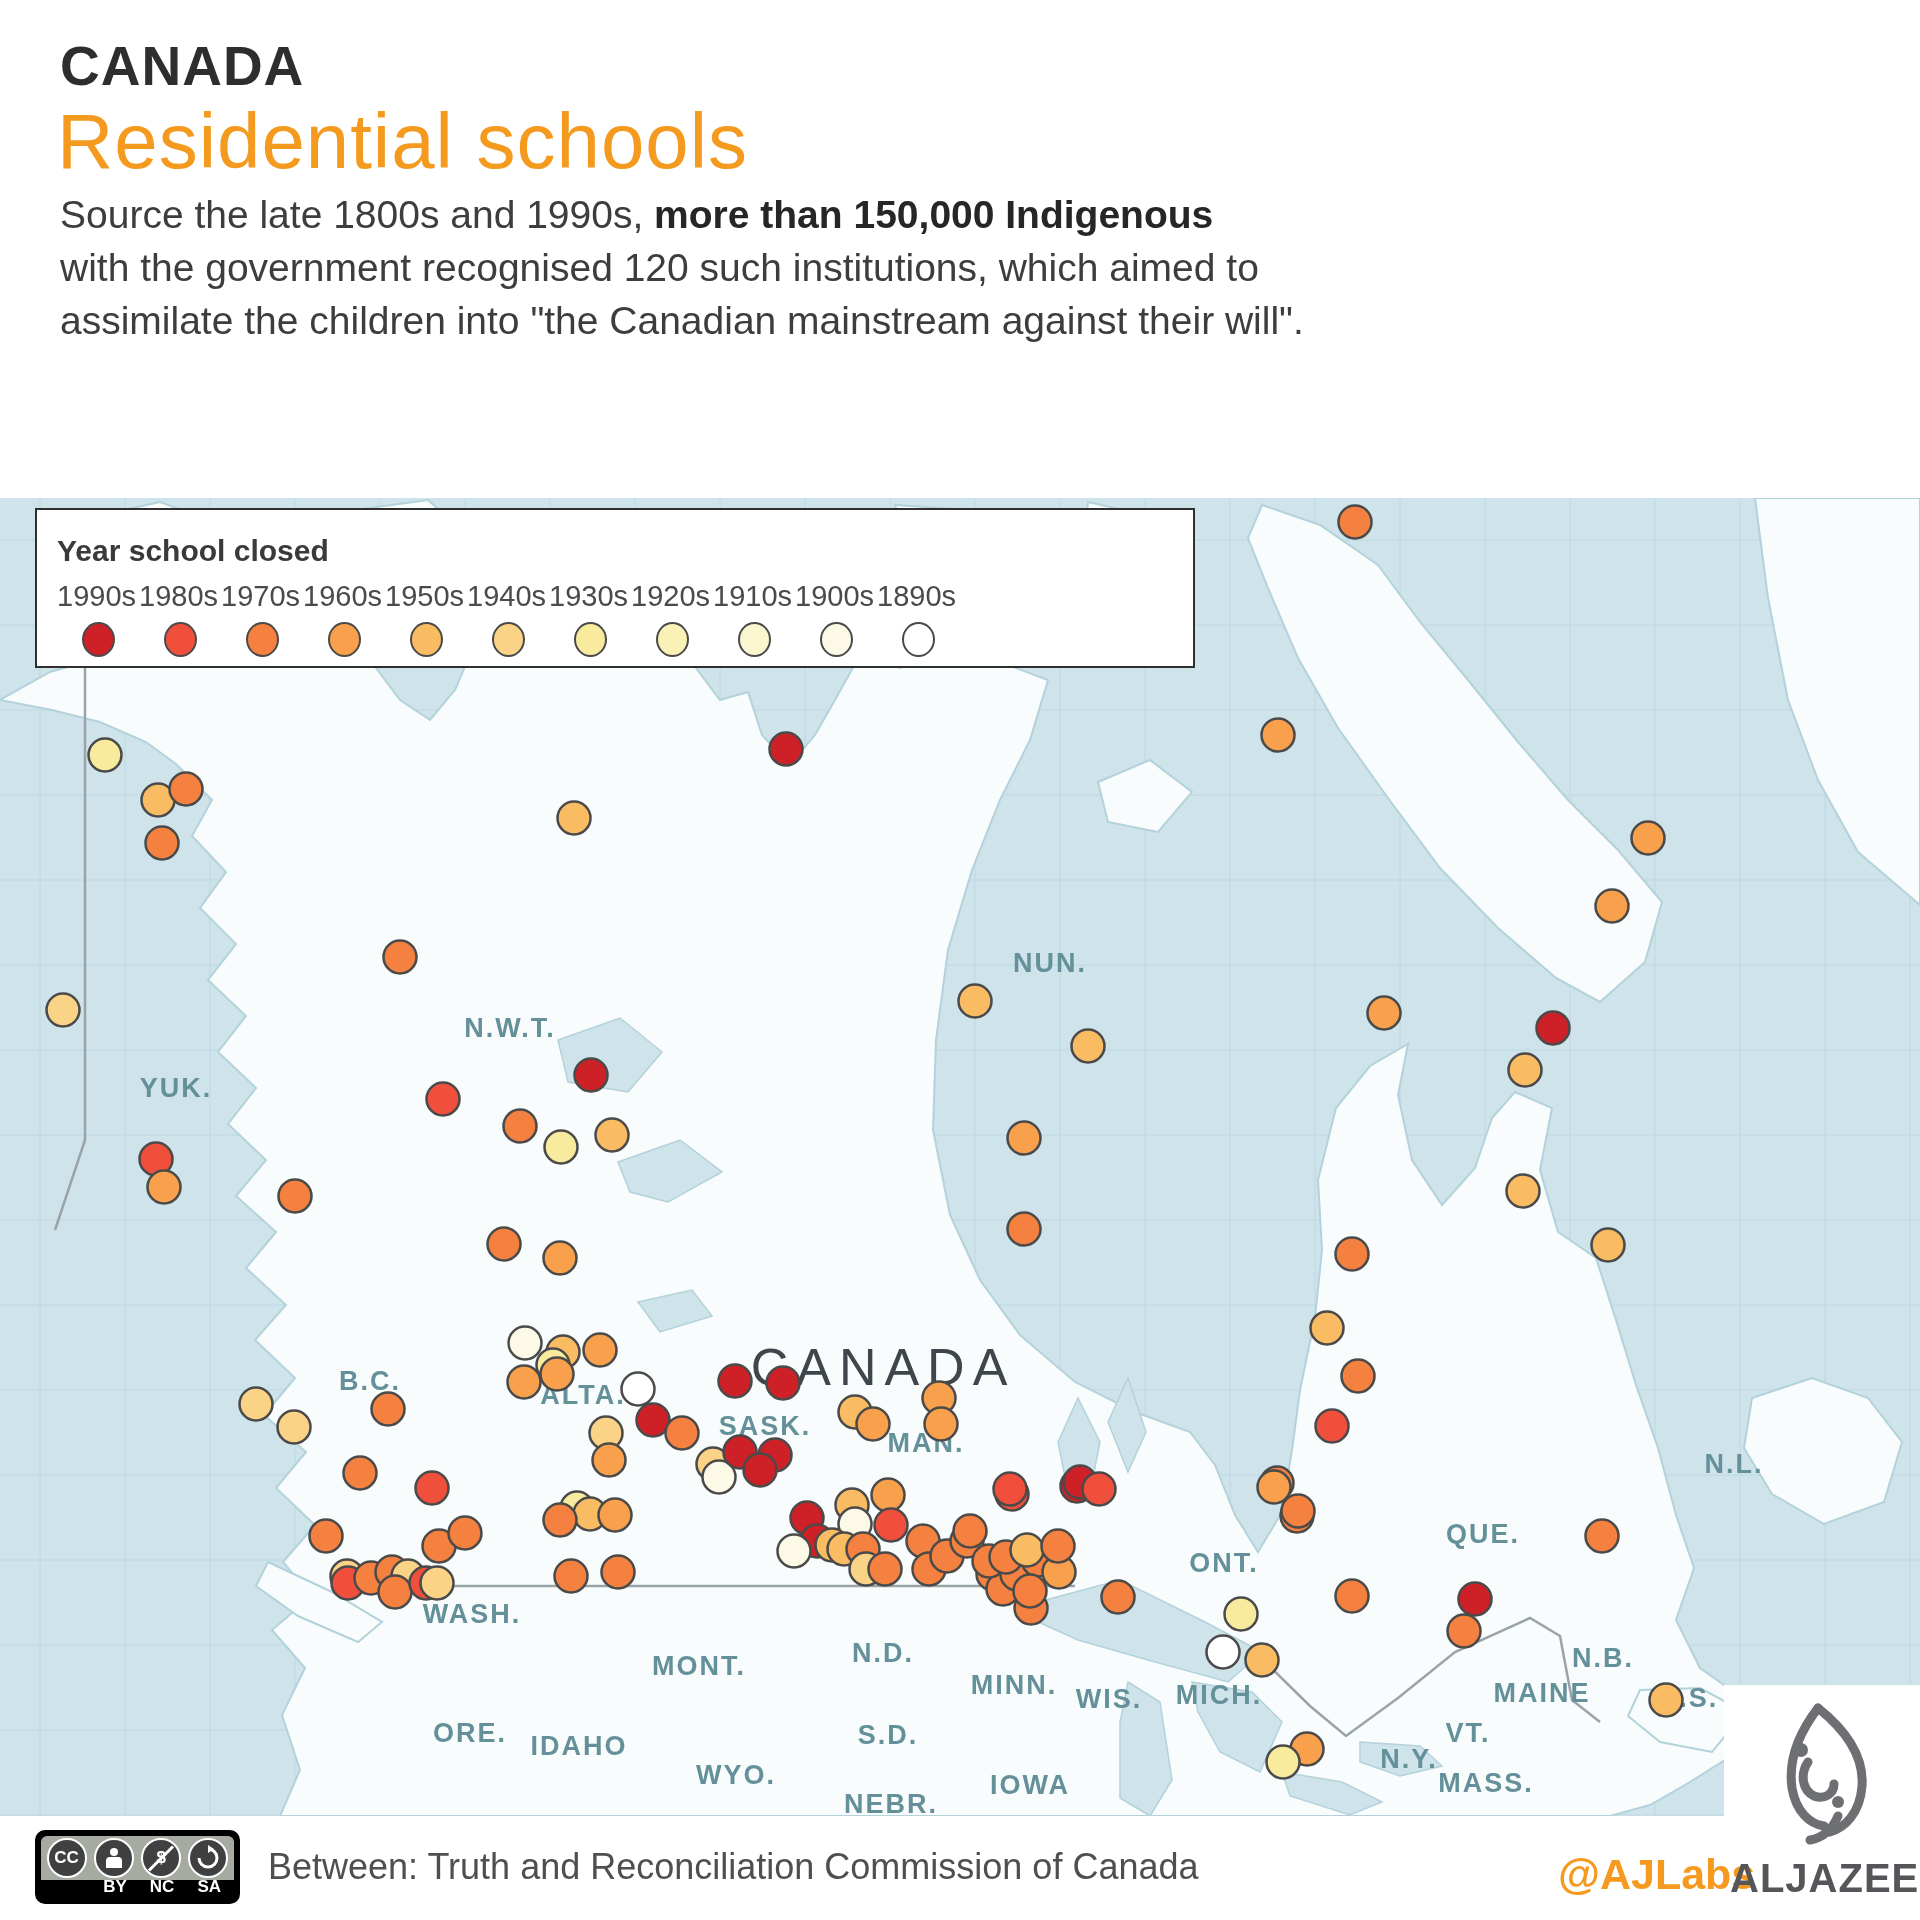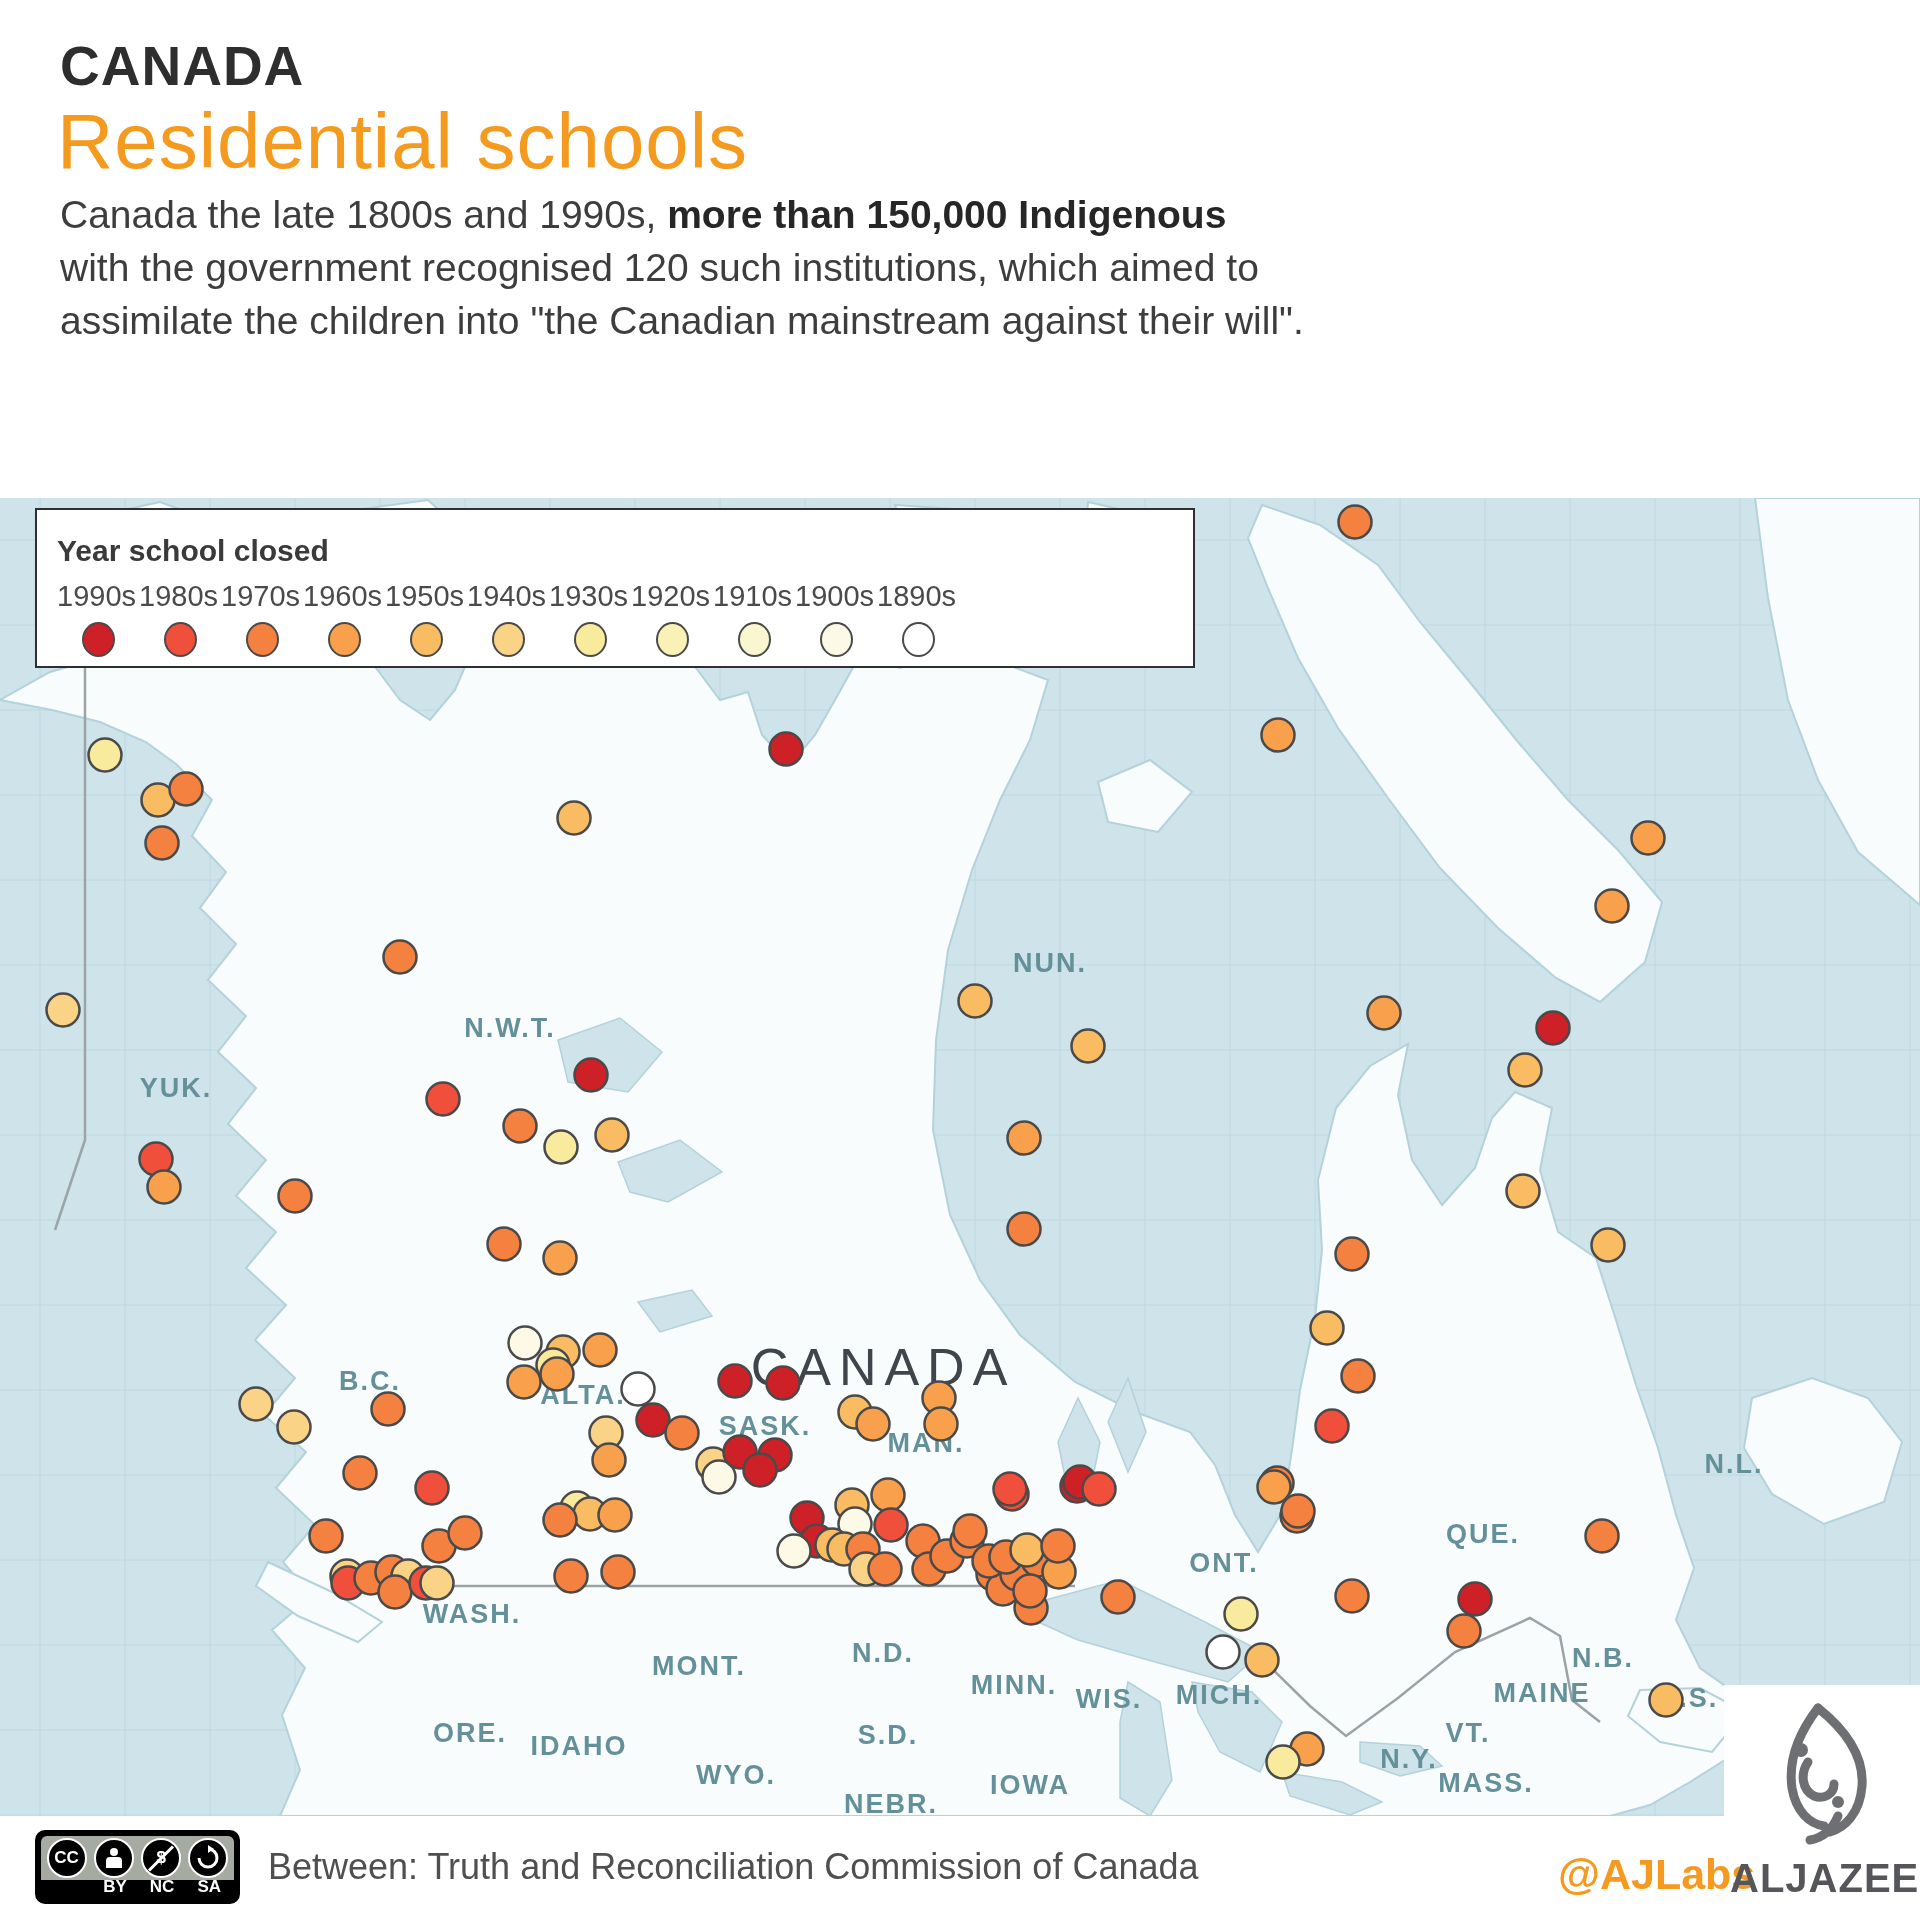--- a/index.html
+++ b/index.html
@@ -48,21 +48,21 @@
   }
   .cc-badge{
     position:absolute;left:35px;top:1830px;width:205px;height:74px;
     background:#000;border-radius:10px;border:3px solid #000;box-sizing:border-box;
   }
   .cc-band{
     position:absolute;left:3px;top:3px;right:3px;height:44px;border-radius:6px 6px 0 0;
     background:#a6aba2;display:flex;justify-content:space-around;align-items:center;padding:0 2px;
   }
   .cc-circle{
-    width:40px;height:40px;border-radius:50%;background:#000000;color:#fff;
+    width:40px;height:40px;border-radius:50%;background:#404040;color:#fff;
     display:flex;align-items:center;justify-content:center;
     font-weight:700;font-size:17px;position:relative;border:2px solid #fff;box-sizing:border-box;
   }
   .cc-sub{
     position:absolute;left:0;right:0;bottom:2px;height:22px;color:#fff;
     display:flex;justify-content:flex-end;gap:23px;padding-right:16px;
     font-size:17px;font-weight:700;margin-top:17px;
   }
   .nc-slash{position:absolute;width:34px;height:3px;background:#fff;transform:rotate(-45deg);}
   .handle{
@@ -327,21 +327,21 @@
         <circle cx="1241" cy="1614" r="16.5" fill="#f9eb9e"></circle>
         <circle cx="1223" cy="1652" r="16.5" fill="#ffffff"></circle>
         <circle cx="1262" cy="1660" r="16.5" fill="#f9bc62"></circle>
       </g>
 </svg>
 </div>
 
 <div class="kicker">CANADA</div>
 <div class="title">Residential schools</div>
 <div class="intro" id="intro">
-    <div><span>Canada the late 1800s and 1990s, </span><b>more than 150,000 Indigenous</b></div>
+    <div><span>Source the late 1800s and 1990s, </span><b>more than 150,000 Indigenous</b></div>
     <div><span>with the government recognised 120 such institutions, which aimed to</span></div>
     <div><span>assimilate the children into "the Canadian mainstream against their will".</span></div>
   </div>
 
 <div class="legend">
   <div class="legend-title">Year school closed</div>
   <div class="legend-row" id="legend-row">
       <div class="legend-item">
         <div class="legend-label">1990s</div>
         <div class="legend-dot" style="background: rgb(205, 32, 39);"></div>

